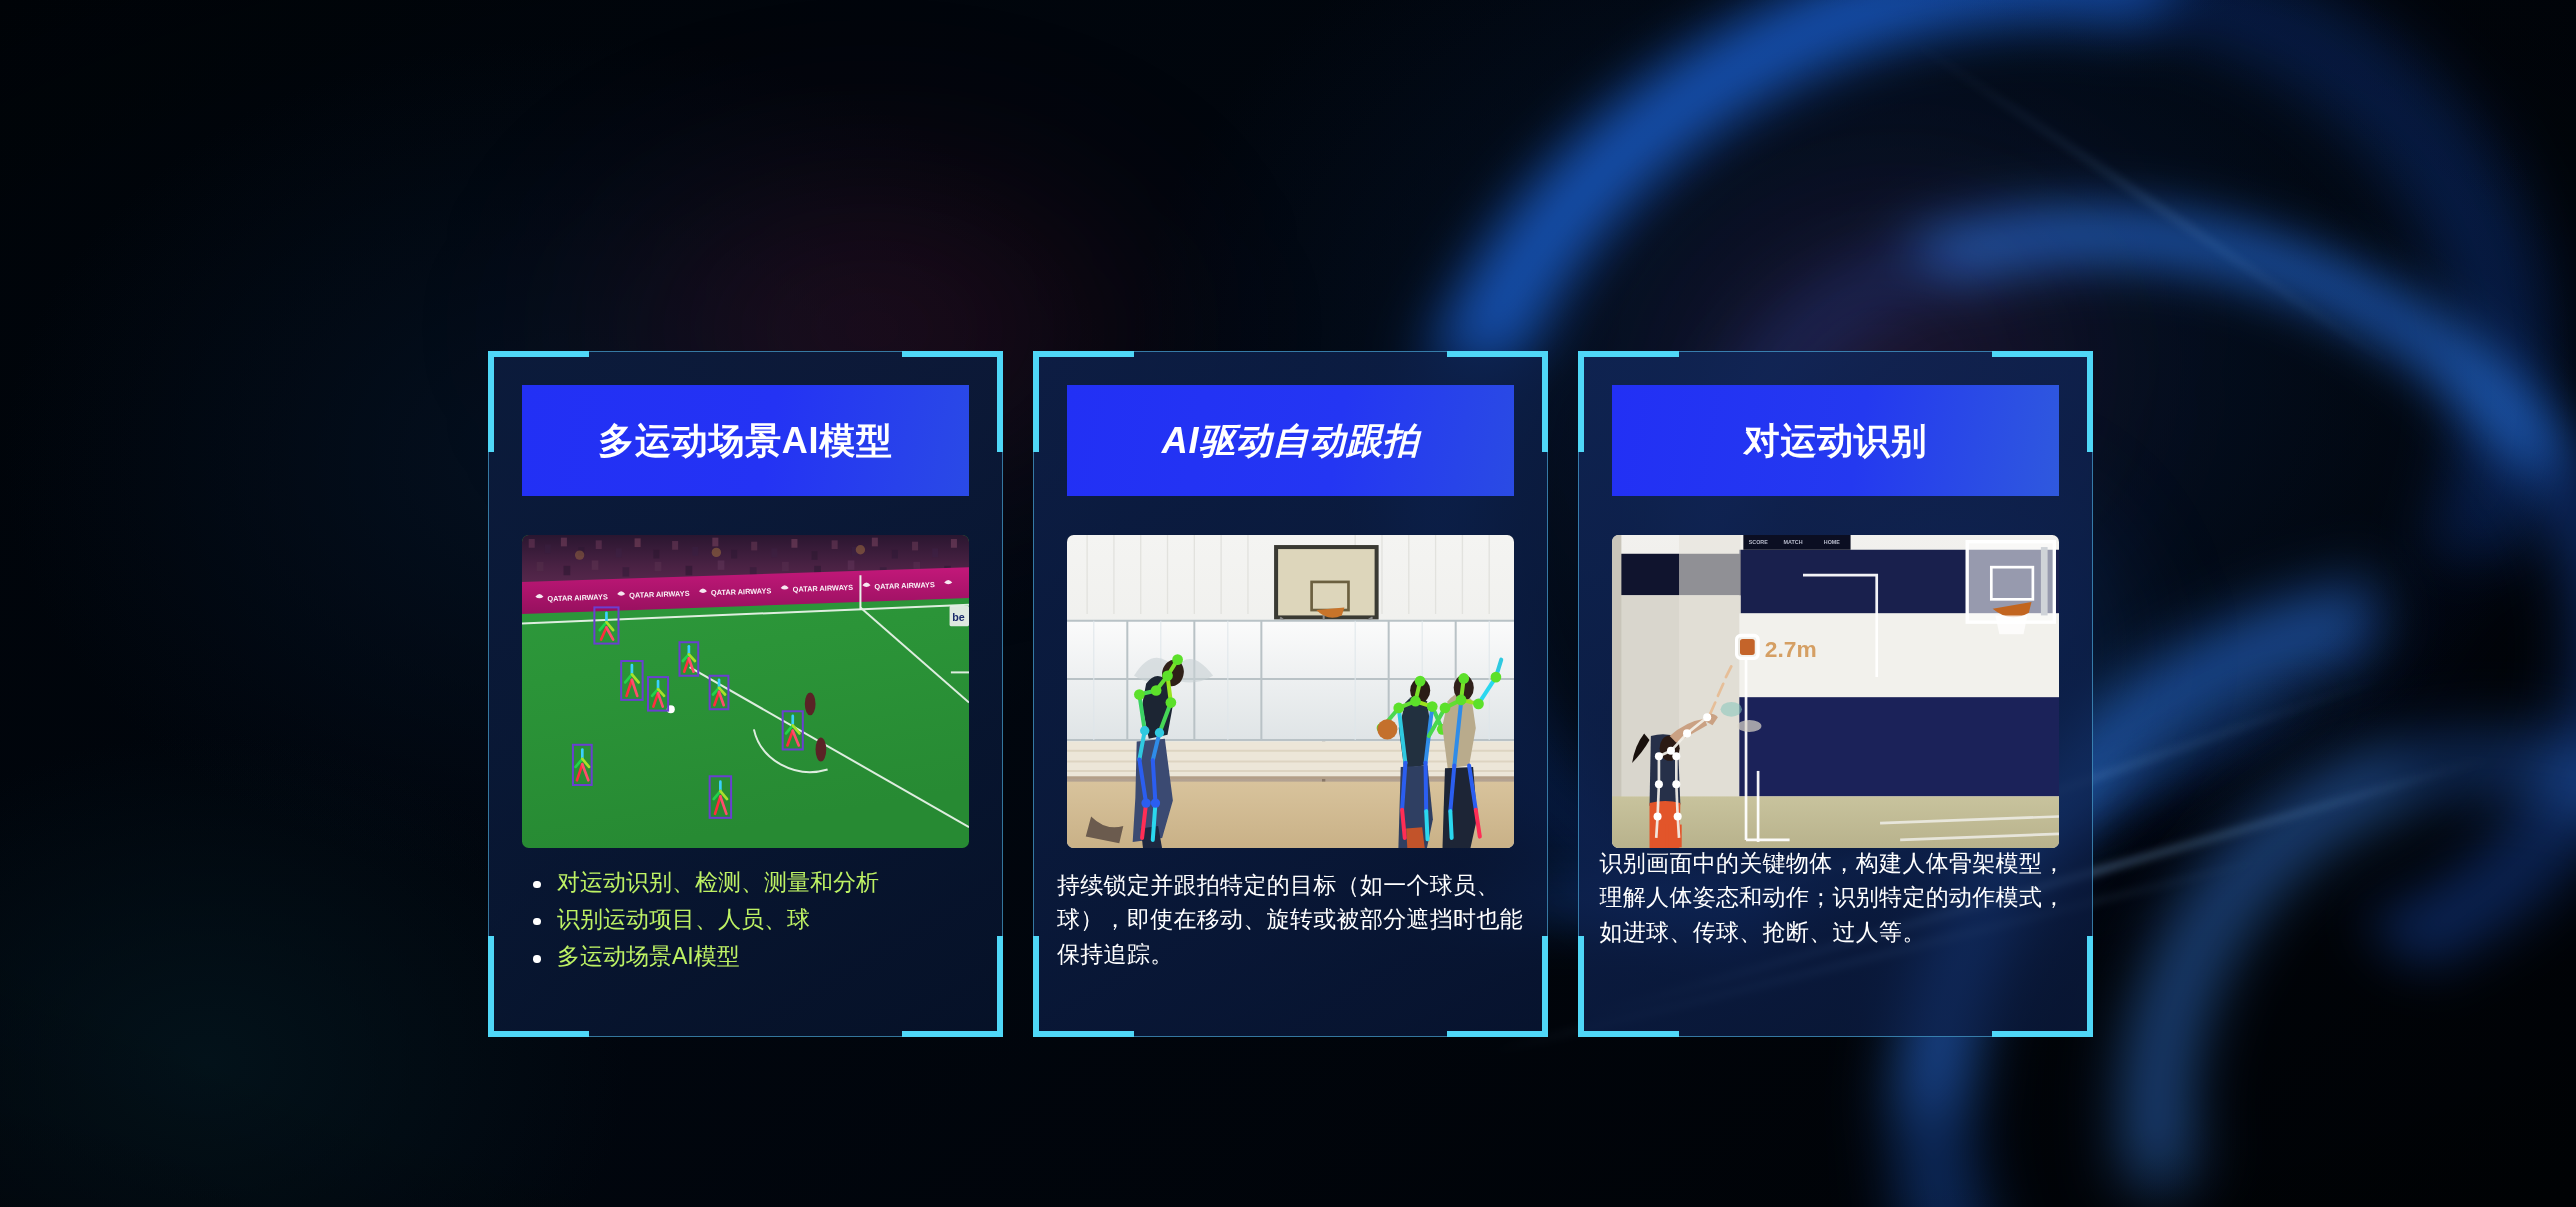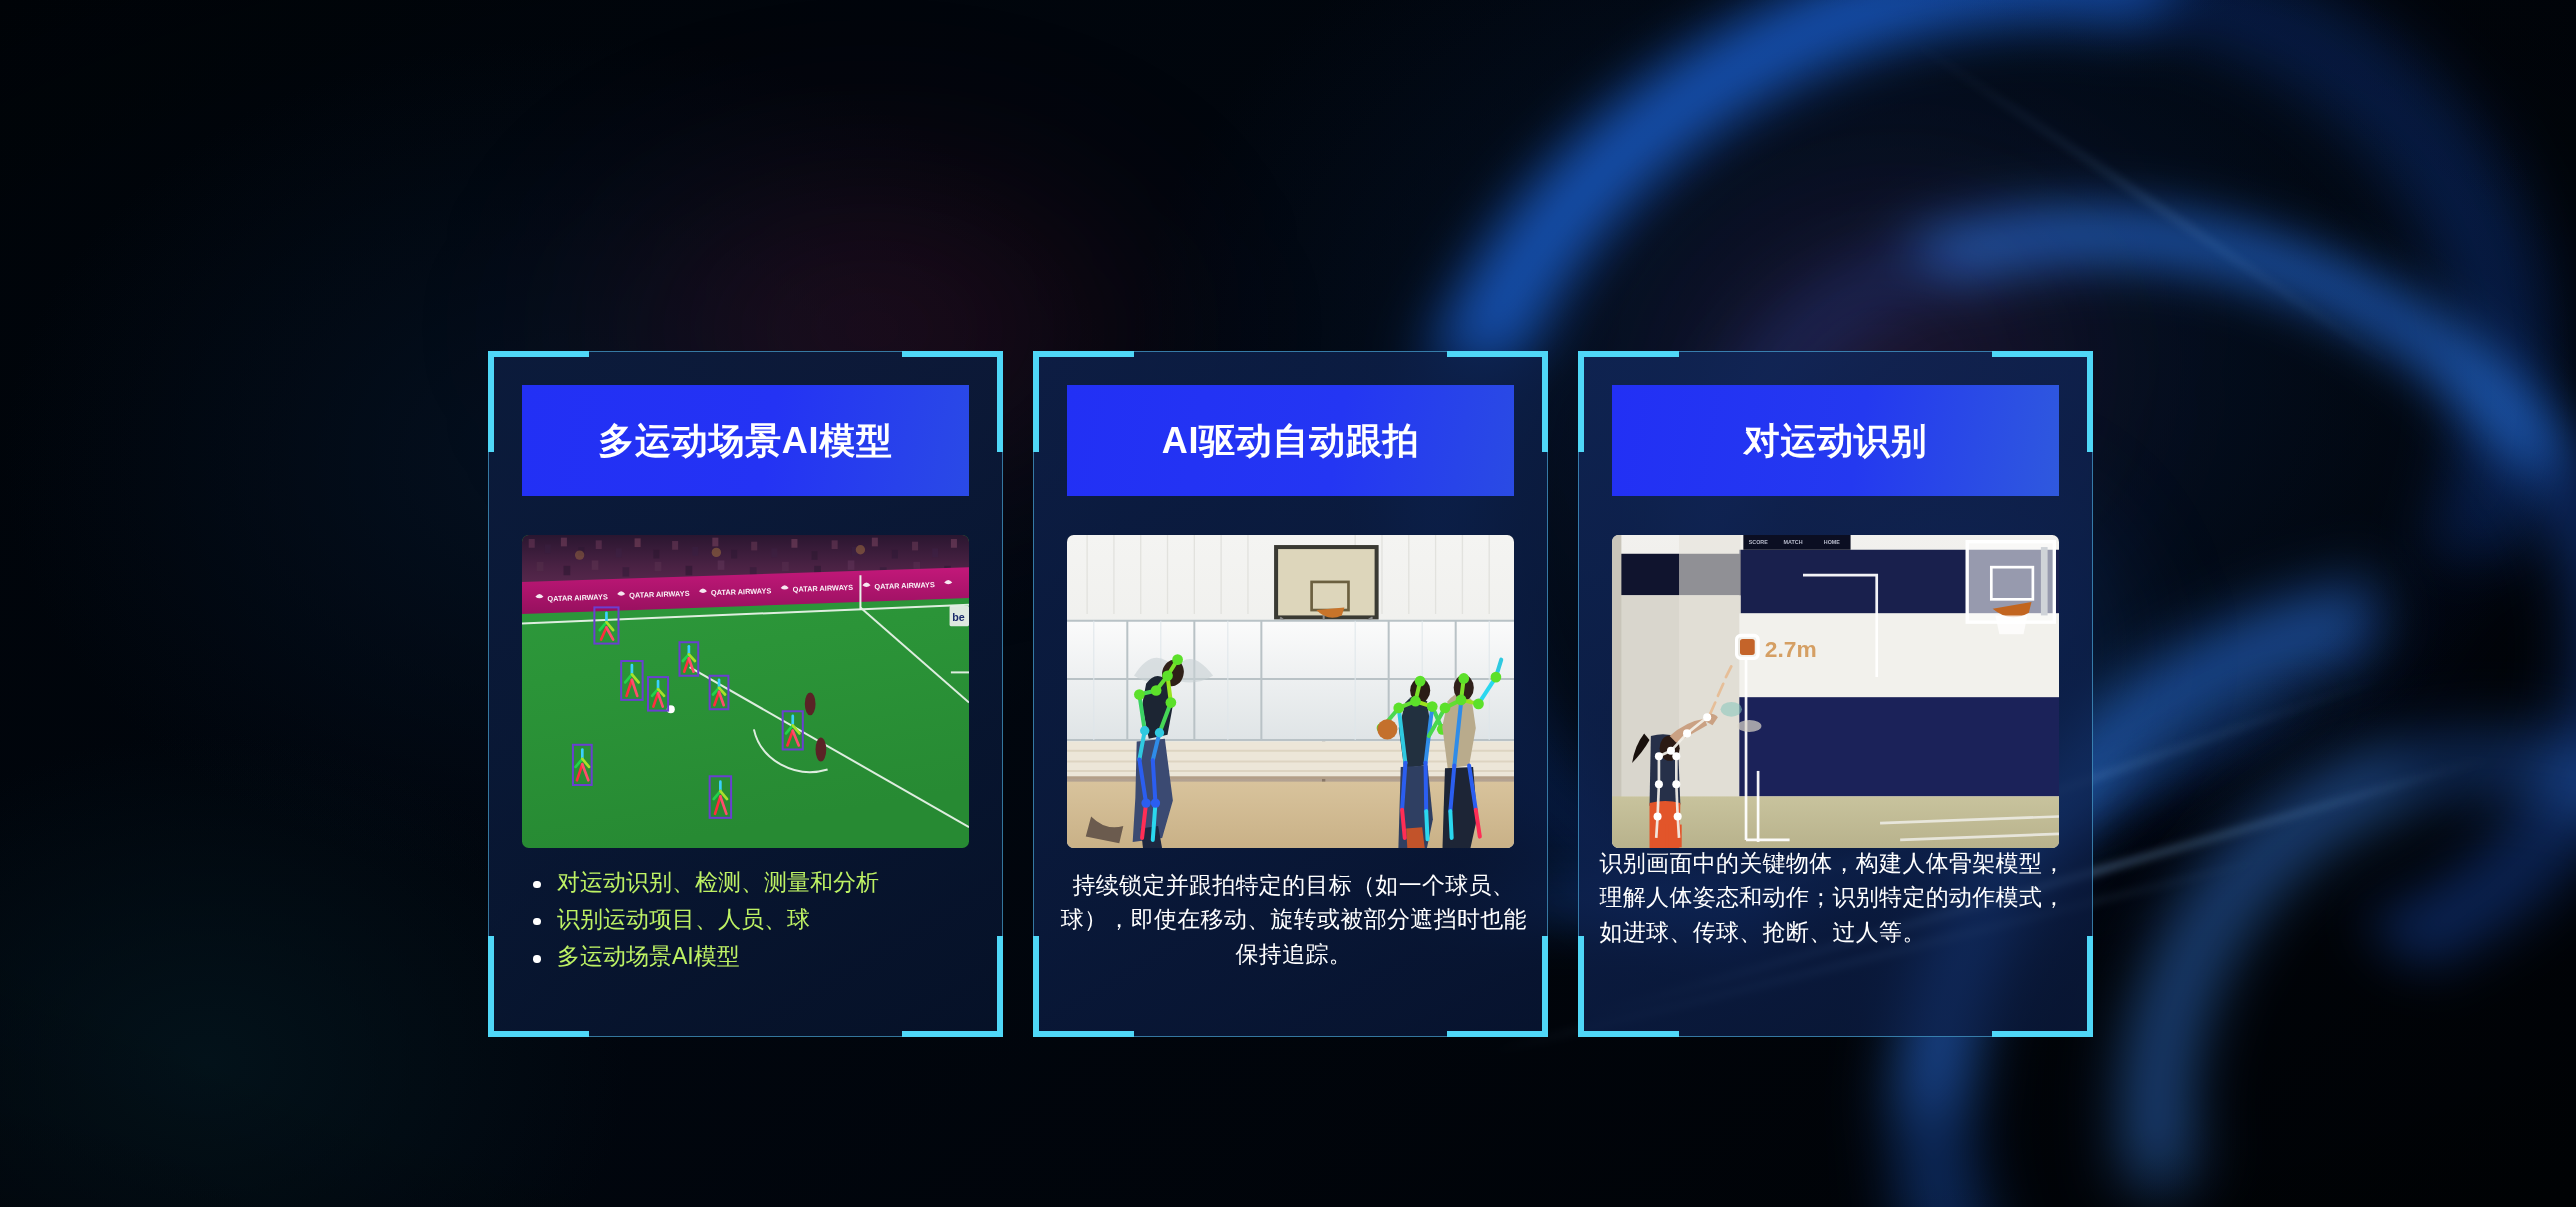--- a/index.html
+++ b/index.html
@@ -112,21 +112,21 @@
   .br-bl-v{left:0;bottom:0;width:6px;height:101px;}
   .br-br-h{right:0;bottom:0;width:101px;height:6px;}
   .br-br-v{right:0;bottom:0;width:6px;height:101px;}
 
   
   .card-header{
     position:absolute;left:34px;top:34px;width:447px;height:111px;
     background:linear-gradient(100deg,#2230f5 0%,#2433f4 55%,#2a4ae6 100%);
     display:flex;align-items:center;justify-content:center;
   }
-  .card:nth-child(2) .card-header{background:linear-gradient(100deg,#2230f5 0%,#2436f3 60%,#2a4be4 100%);}
+  .card:nth-child(2) .card-header{background:linear-gradient(100deg,#2230f5 0%,#2436f3 60%,#2a4be4 100%);font-style:italic;}
   .card:nth-child(3) .card-header{background:linear-gradient(100deg,#2230f5 0%,#2439f0 55%,#2f59de 100%);}
   .card-title{
     color:#fff;font-size:36px;font-weight:700;letter-spacing:0.7px;line-height:1;
     white-space:nowrap;
   }
 
   
   .card-media{
     position:absolute;left:34px;top:184px;width:447px;height:313px;
     border-radius:6.7px;overflow:hidden;background:#08101f;
@@ -141,21 +141,21 @@
     padding-left:35px;margin:0 0 3.4px 0;white-space:nowrap;font-weight:500;
   }
   ul.bullets li::before{
     content:"";position:absolute;left:11.4px;top:14.8px;
     width:7.4px;height:7.4px;border-radius:50%;background:#fff;
   }
   p.para{
     margin:0;color:#fff;font-size:23px;line-height:1.49;font-weight:500;
     letter-spacing:0.3px;
   }
-  .card:nth-child(2) .card-body{left:24px;right:17.4px;top:517px;text-align:center;}
+  .card:nth-child(2) .card-body{left:24px;right:17.4px;top:517px;}
   .card:nth-child(3) .card-body{left:21.5px;right:8px;top:495px;}
 </style>
 </head>
 <body>
 
 <div id="stage">
 
   <div class="bg-base"></div>
   <div class="haze-red"></div>
   <div class="haze-red2"></div>

